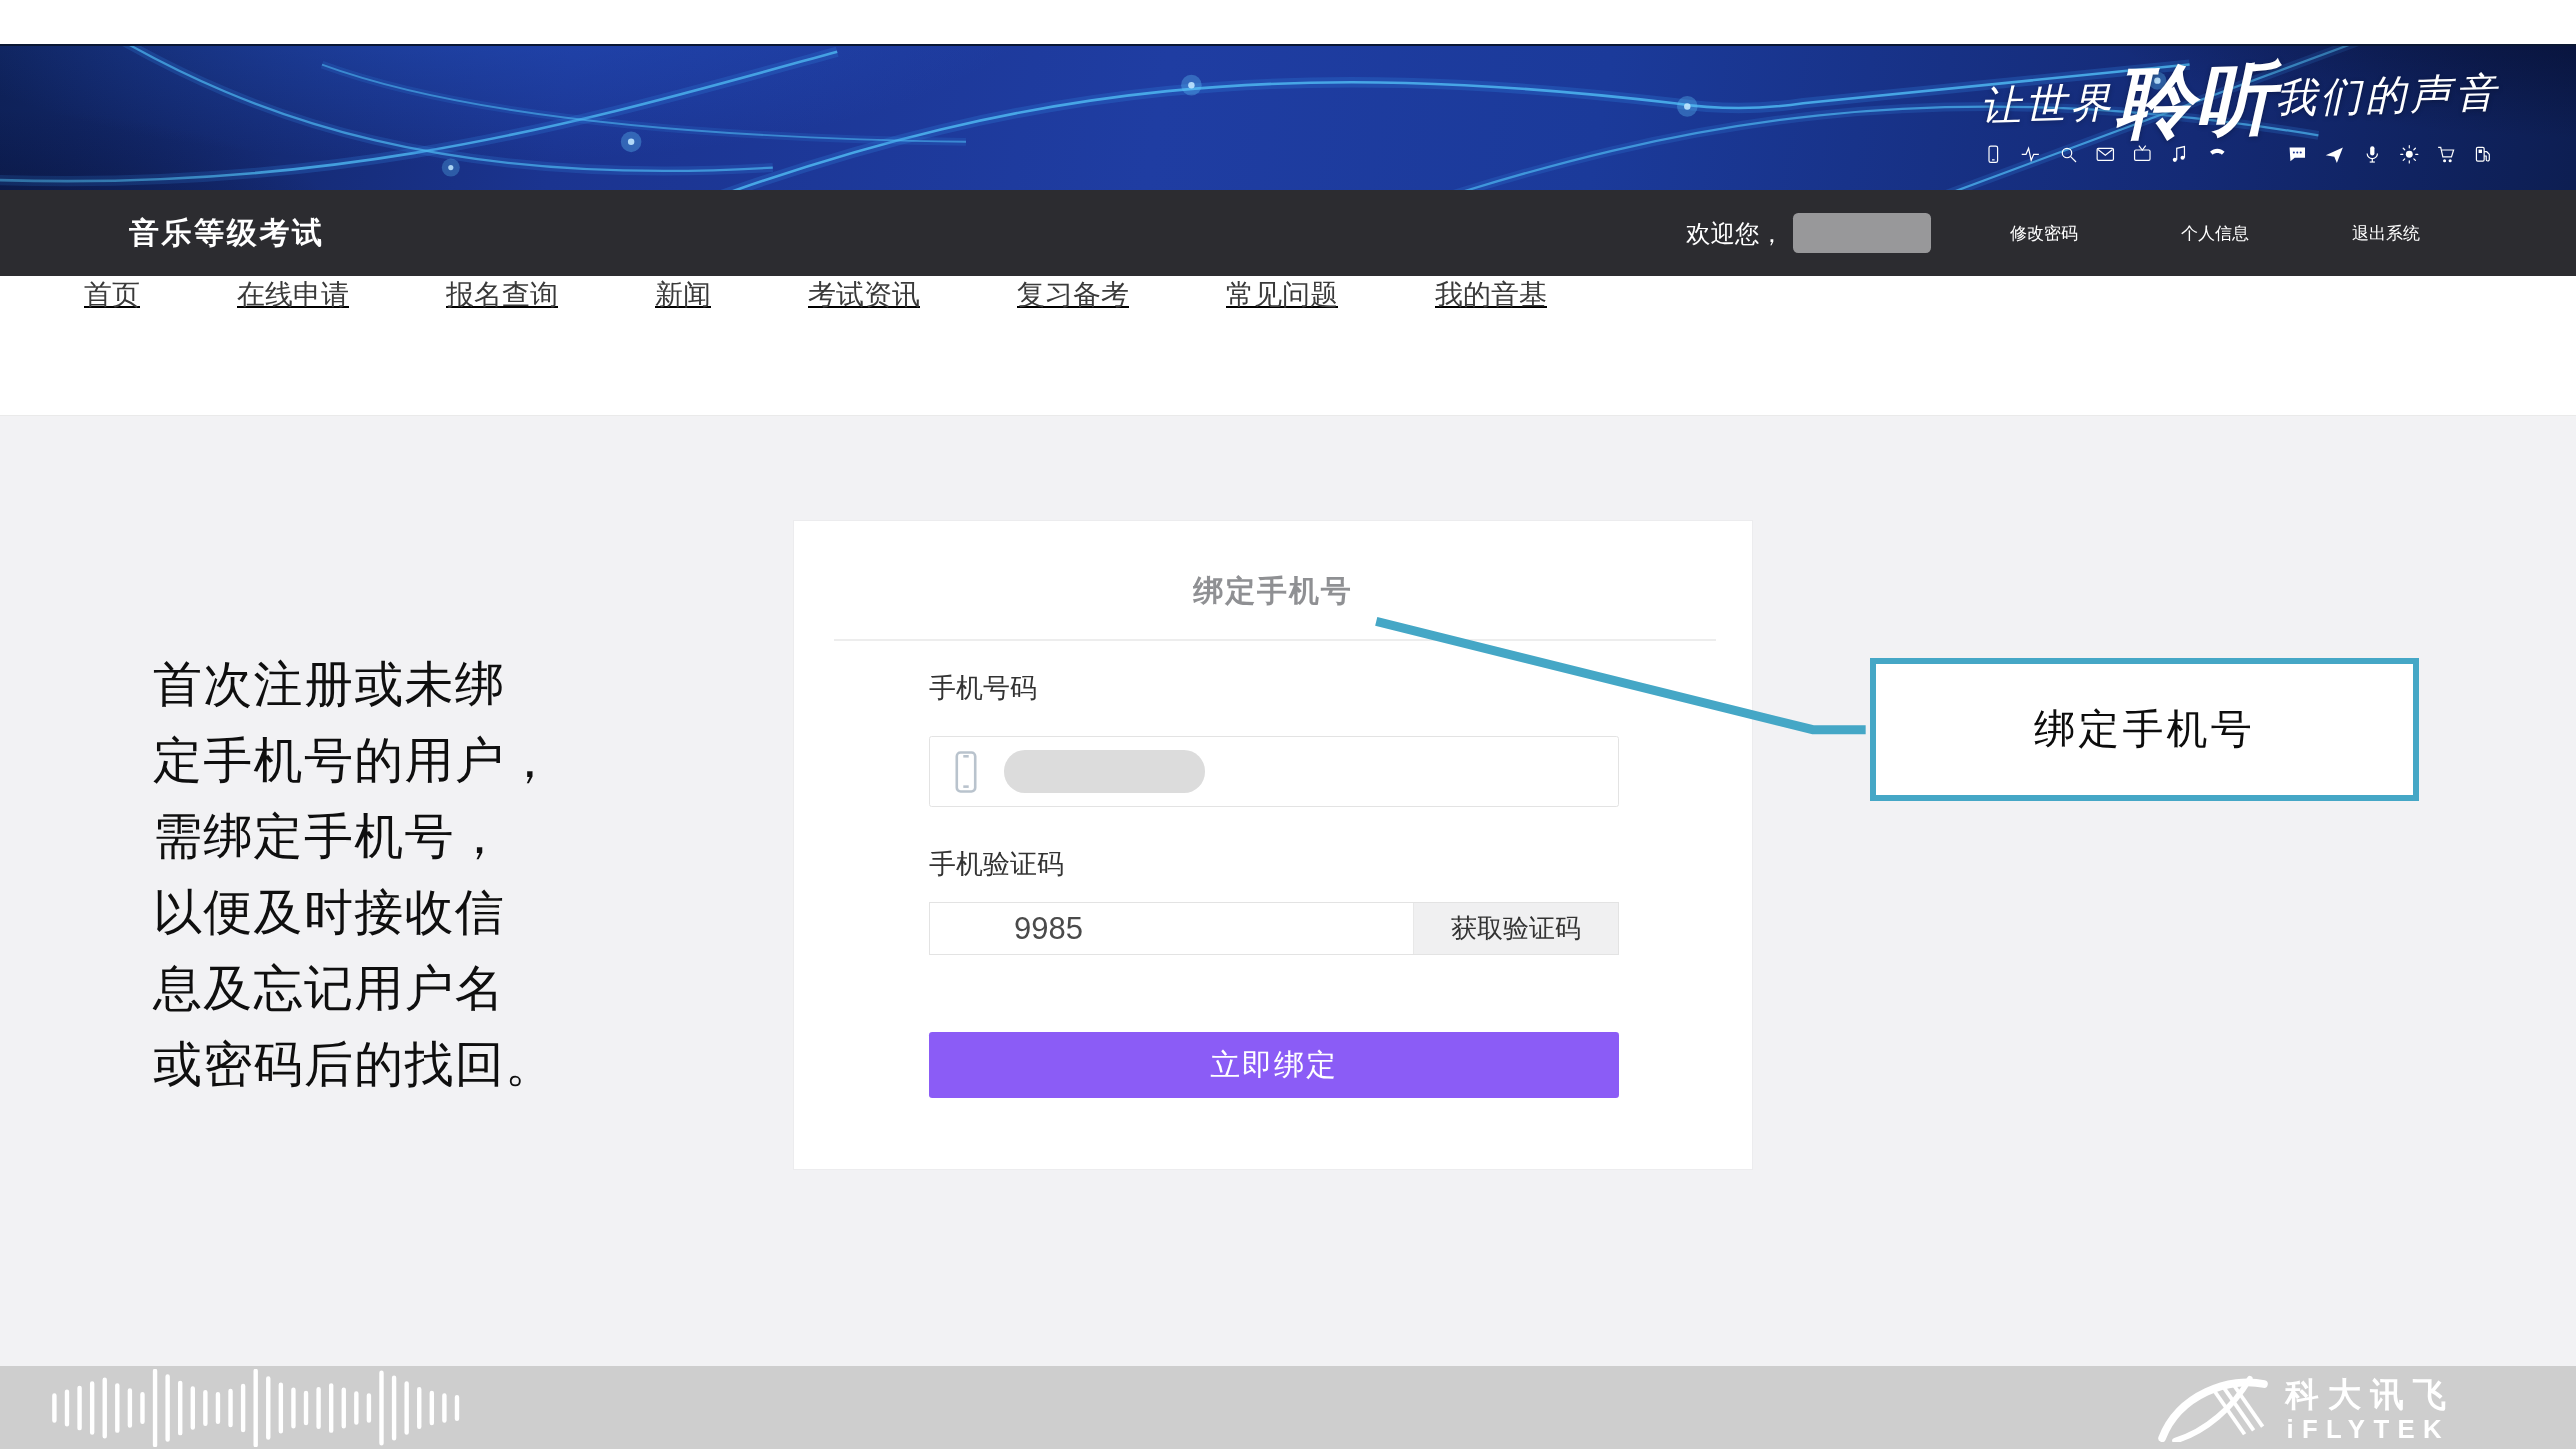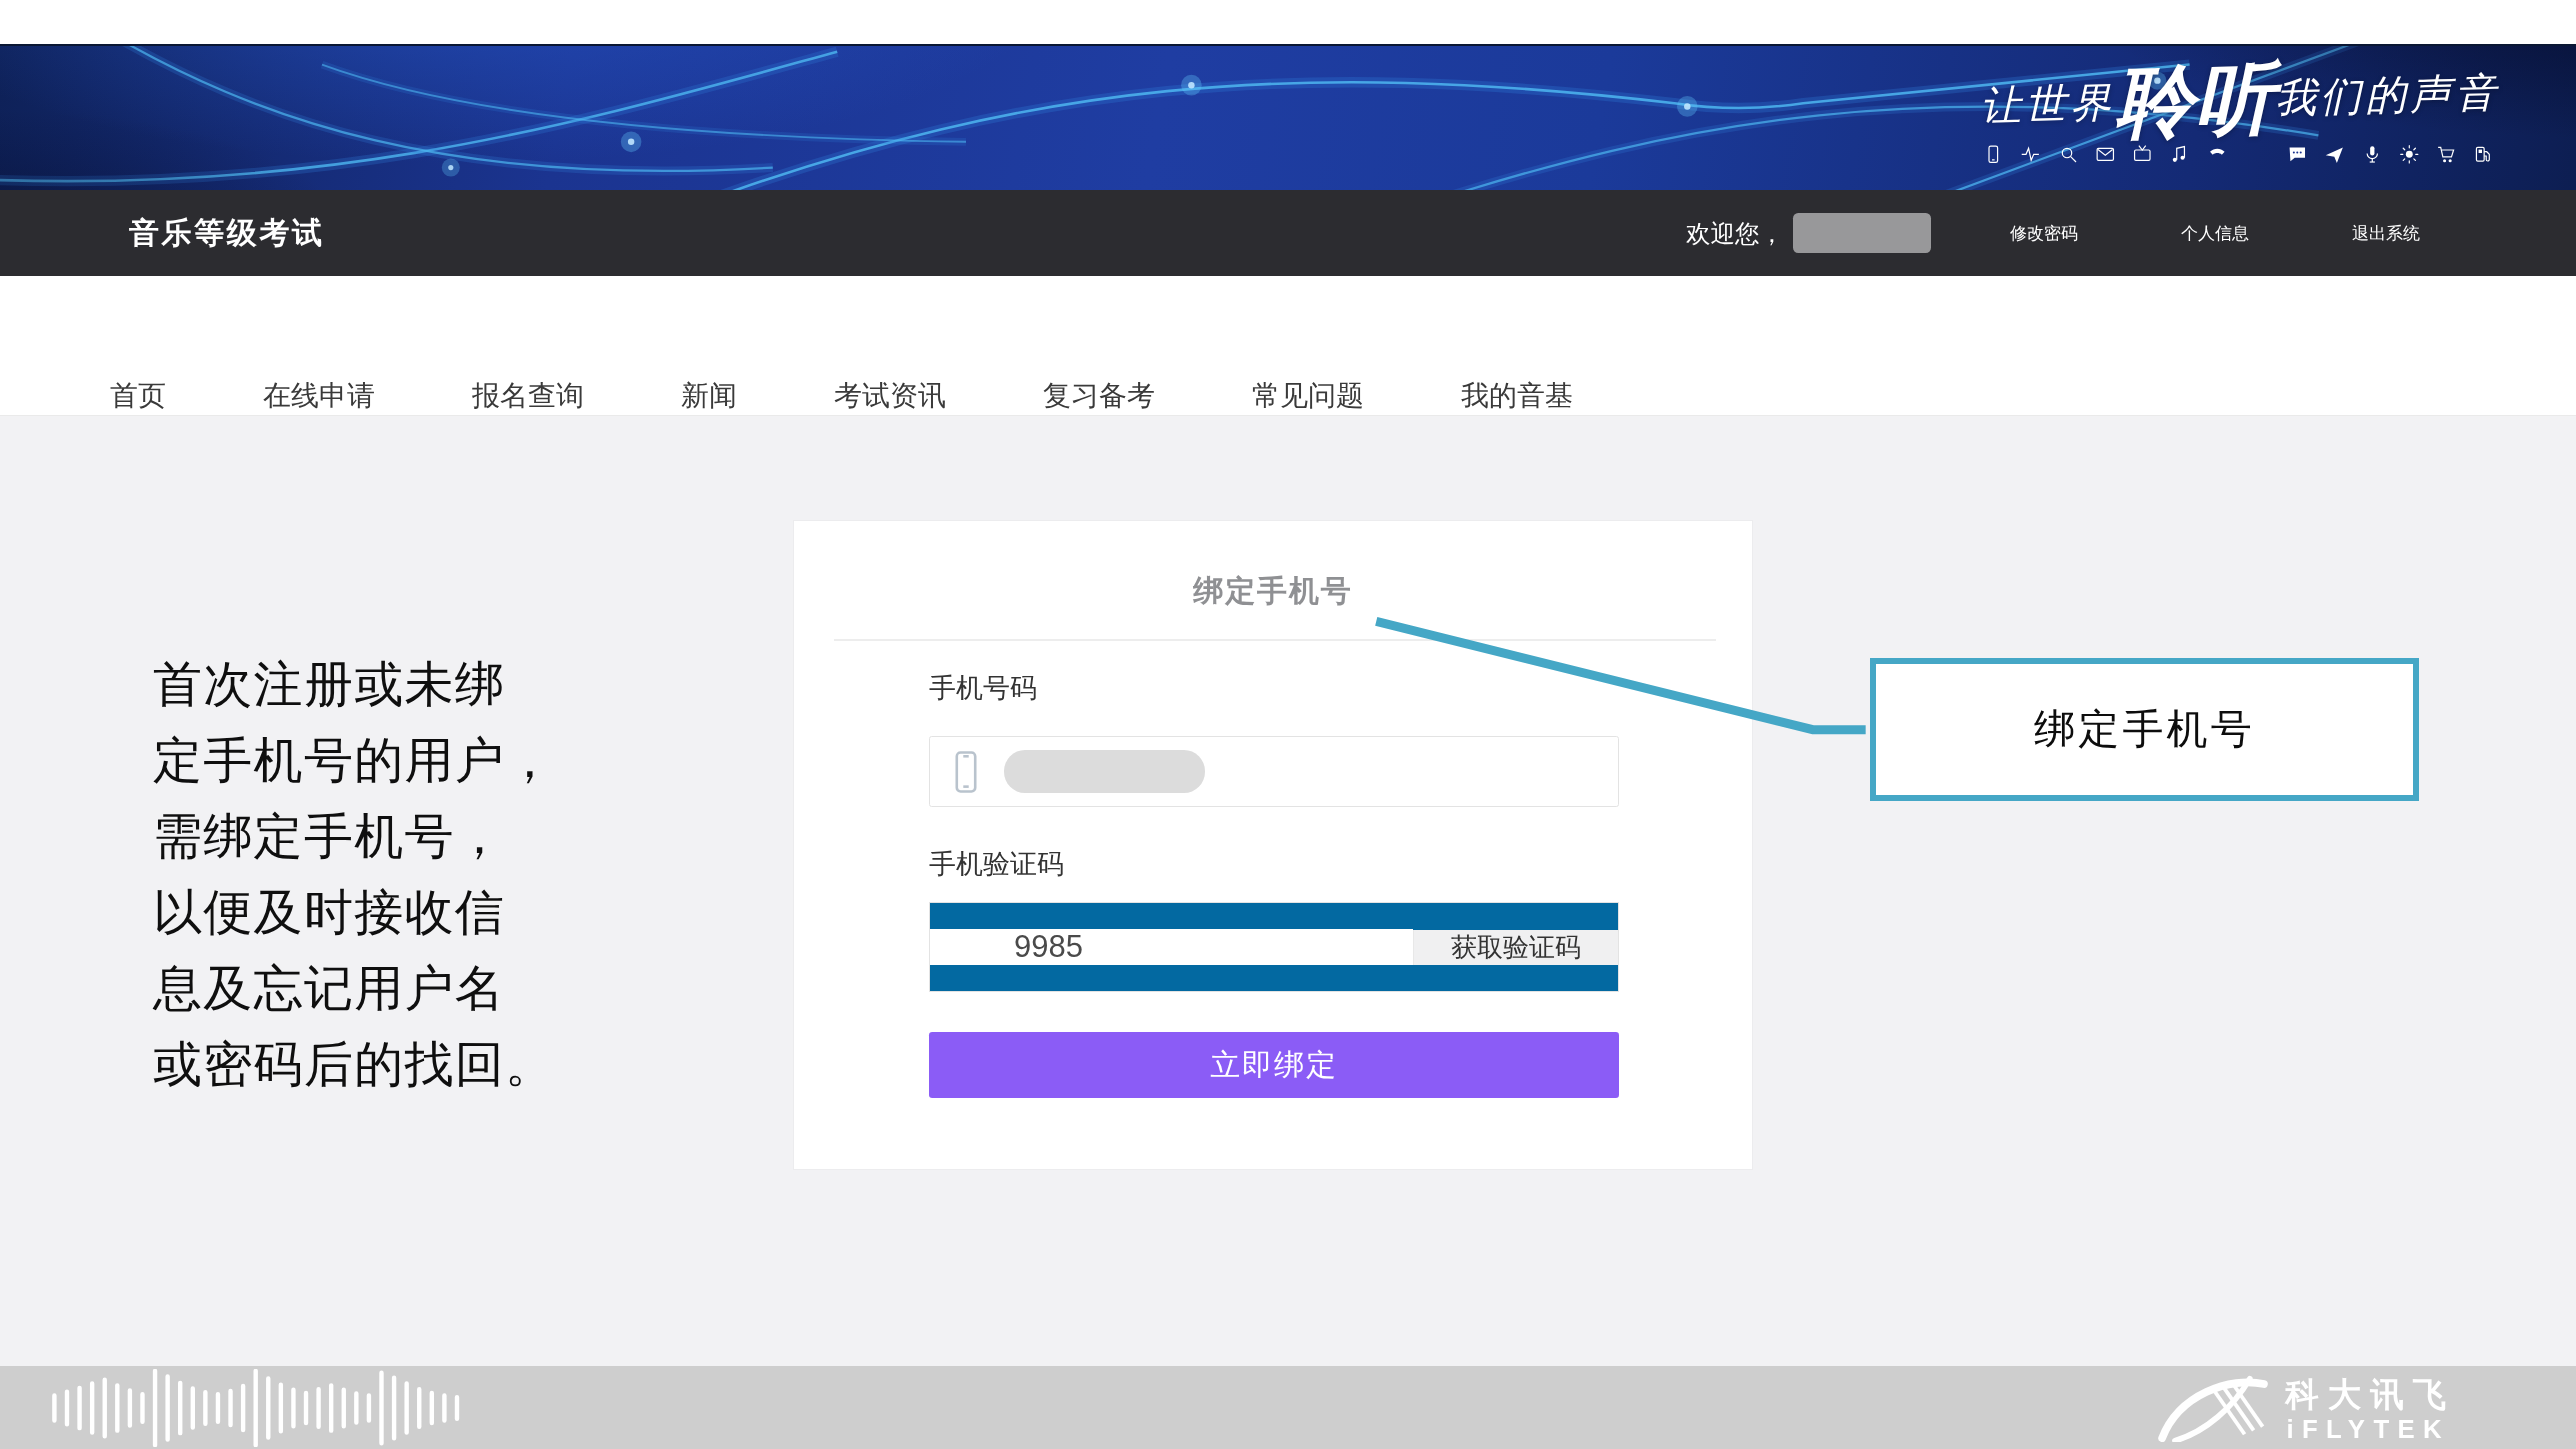--- a/index.html
+++ b/index.html
@@ -38,22 +38,22 @@
   .nav-brand { font-size:30px; font-weight:700; letter-spacing:2.6px; }
   .nav-spacer { flex:1; }
   .nav-right { display:flex; align-items:center; }
   .welcome { font-size:24.5px; }
   .user-blob { width:138px; height:40px; margin-left:9px; background:#98989a; border-radius:5.2px; }
   .nav-link { font-size:17px; color:#fff; cursor:pointer; }
   .nav-link.first { margin-left:79px; }
   .nav-link + .nav-link { margin-left:103px; }
 
   
-  .menubar { height:140px; background:#ffffff; display:flex; align-items:flex-end;
-    padding-left:110px; gap:97px; border-bottom:0.6px solid #eaeaea; }
+  .menubar { height:140px; background:#ffffff; display:flex; align-items:flex-start;
+    padding-left:84px; gap:97px; border-bottom:0.6px solid #eaeaea;text-decoration:underline; }
   .menu-item { font-size:28px; color:#3a3a3a; cursor:pointer; white-space:nowrap; }
 
   
   .main { position:relative; height:950px; background:#f2f2f4; }
 
   .note { position:absolute; left:153px; top:231px; font-family:"Liberation Serif","DejaVu Serif",serif;
     font-size:49px; line-height:76px; color:#0f0f0f; letter-spacing:1.3px; }
   .note span { display:block; }
 
   .card { position:absolute; left:793px; top:104px; width:960px; height:650px;
@@ -62,22 +62,22 @@
     font-size:30px; font-weight:700; color:#8f9093; letter-spacing:1.9px; }
   .card-sep { position:absolute; top:118px; left:40px; right:36px; height:1.9px; background:#ededed; }
   .field-label { position:absolute; left:135px; font-size:27px; color:#333; }
   .lbl-phone { top:149px; }
   .lbl-code { top:325px; }
   .phone-input { position:absolute; left:135px; top:215px; width:690px; height:71px;
     background:#fff; border:0.6px solid #e3e3e3; border-radius:2.6px; display:flex; align-items:center;
     padding-left:23px; cursor:text; }
   .phone-icon svg { display:block; }
   .phone-blob { margin-left:24.5px; width:201px; height:43px; background:#dcdcdc; border-radius:21px; }
-  .code-row { position:absolute; left:135px; top:381px; width:690px; height:90px;
-    border:0.6px solid #e3e3e3; display:flex; background:#0369a1;align-items:center; }
+  .code-row { position:absolute; left:135px; top:381px; width:690px; height:53px;
+    border:0.6px solid #e3e3e3; display:flex; background:#0369a1; }
   .code-input { flex:1; border:none; outline:none; font-size:31px; color:#4a4a4a;
     padding-left:84px; font-family:"Liberation Sans","DejaVu Sans",sans-serif; background:#fff; }
   .get-code { width:205px; background:#f0f0f1; border-left:0.6px solid #e8e8e8; display:flex;
     align-items:center; justify-content:center; font-size:26px; color:#333; cursor:pointer; }
   .submit-btn { position:absolute; left:135px; top:511px; width:690px; height:66px;
     background:#8b5cf6; border:none; border-radius:3.2px; color:#fff; font-size:30px;
     letter-spacing:1.9px; cursor:pointer; font-family:inherit; }
 
   .connector { position:absolute; left:0; top:0; width:2576px; height:950px; pointer-events:none; z-index:5; }
   .callout { position:absolute; left:1870px; top:242px; width:549px; height:143px; z-index:6;

